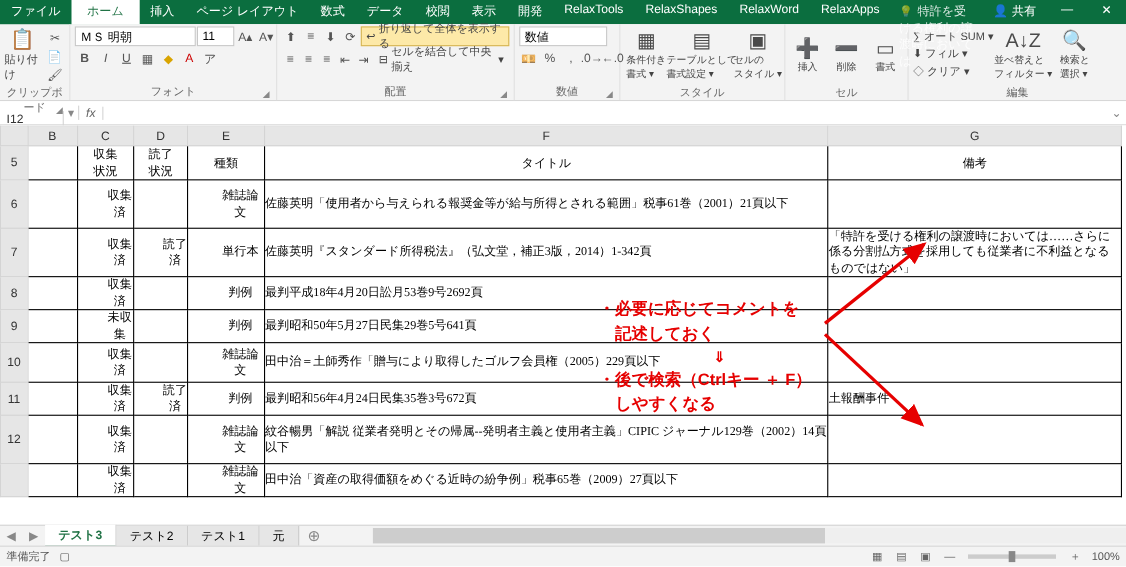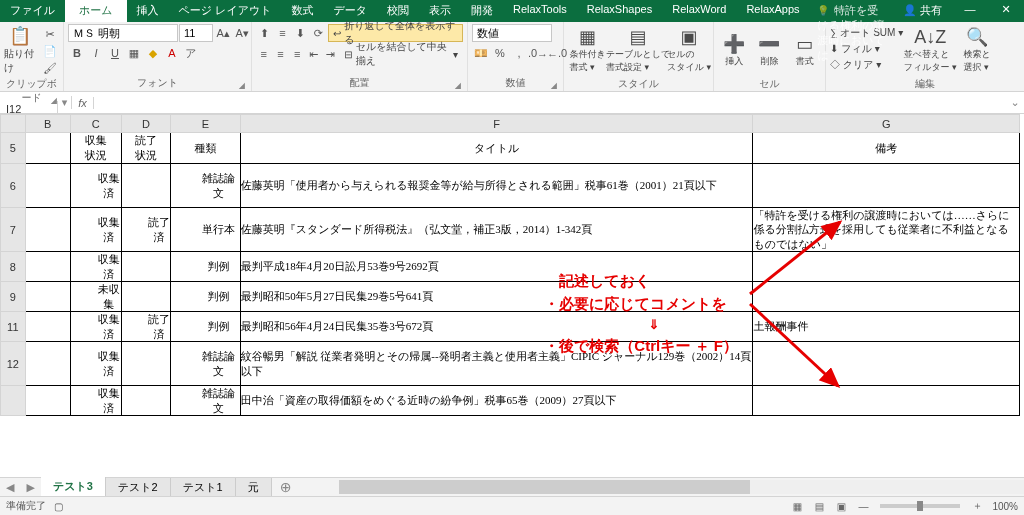--- a/index.html
+++ b/index.html
@@ -308,20 +308,29 @@
         </tr>
         <tr class="data-row" style="height: 30px;">
           <td class="rh">9</td>
   <td class="b"></td>
   <td class="cell center b">未収集</td>
   <td class="cell center b"></td>
   <td class="cell center b">判例</td>
   <td class="cell b">最判昭和50年5月27日民集29巻5号641頁</td>
   <td class="cell b"></td>
         </tr>
+        <tr class="data-row" style="height: 36px;">
+          <td class="rh">10</td>
+  <td class="b"></td>
+  <td class="cell center b">収集済</td>
+  <td class="cell center b"></td>
+  <td class="cell center b">雑誌論文</td>
+  <td class="cell b">田中治＝土師秀作「贈与により取得したゴルフ会員権（2005）229頁以下</td>
+  <td class="cell b"></td>
+        </tr>
         <tr class="data-row" style="height: 30px;">
           <td class="rh">11</td>
   <td class="b"></td>
   <td class="cell center b">収集済</td>
   <td class="cell center b">読了済</td>
   <td class="cell center b">判例</td>
   <td class="cell b">最判昭和56年4月24日民集35巻3号672頁</td>
   <td class="cell b">土報酬事件</td>
         </tr>
         <tr class="data-row" style="height: 44px;">
@@ -339,24 +348,25 @@
   <td class="cell center b">収集済</td>
   <td class="cell center b"></td>
   <td class="cell center b">雑誌論文</td>
   <td class="cell b">田中治「資産の取得価額をめぐる近時の紛争例」税事65巻（2009）27頁以下</td>
   <td class="cell b"></td>
         </tr>
       </tbody>
   </table>
 
   <div class="anno" style="top:156px; left:544px;">
+    <div>・必要に応じてコメントを</div>
     <div>　記述しておく</div>
-    <div>・必要に応じてコメントを</div>
     <div style="text-align:center;font-size:13px">　　⇓</div>
     <div>・後で検索（Ctrlキー ＋ F）</div>
+    <div>　しやすくなる</div>
   </div>
   <svg class="arrow-svg" style="top:100px;left:740px" width="130" height="190">
     <defs>
         <marker id="ah" markerWidth="8" markerHeight="8" refX="6" refY="3" orient="auto">
           <path d="M0,0 L7,3 L0,6 Z" fill="#e60000"></path>
         </marker>
       </defs>
     <line x1="10" y1="80" x2="100" y2="8" stroke="#e60000" stroke-width="3" marker-end="url(#ah)"></line>
     <line x1="10" y1="90" x2="98" y2="172" stroke="#e60000" stroke-width="3" marker-end="url(#ah)"></line>
   </svg>

